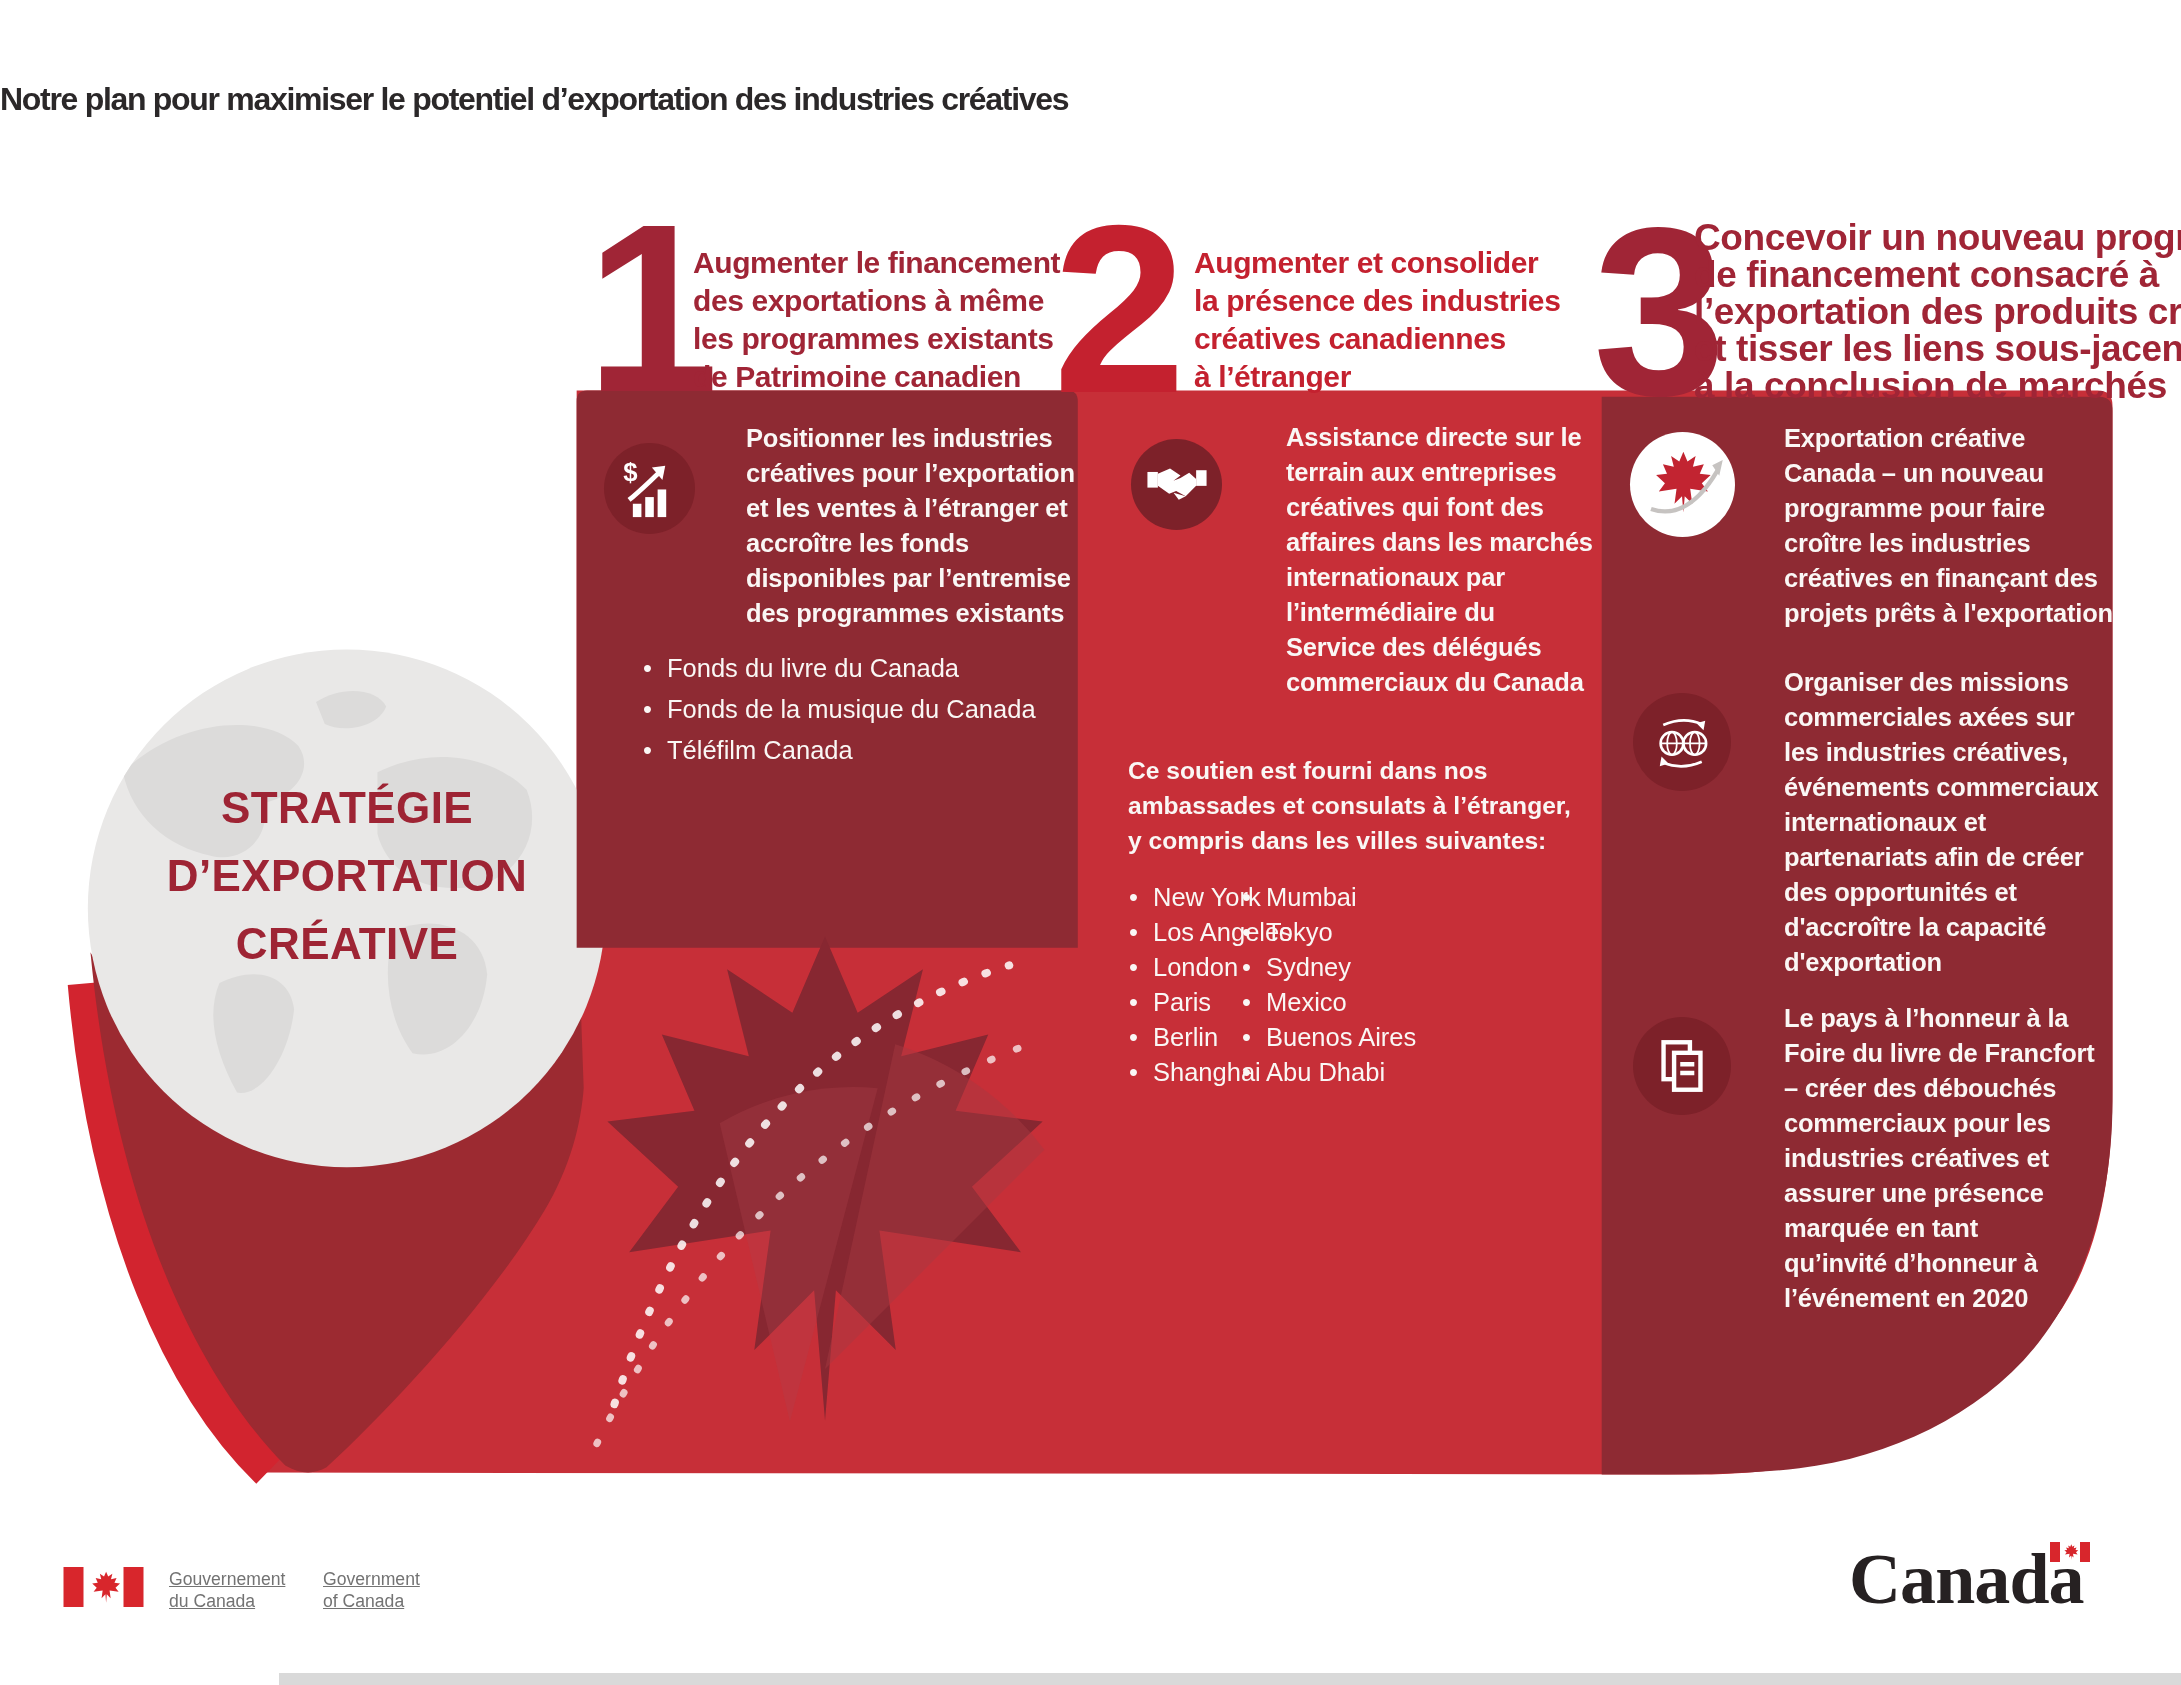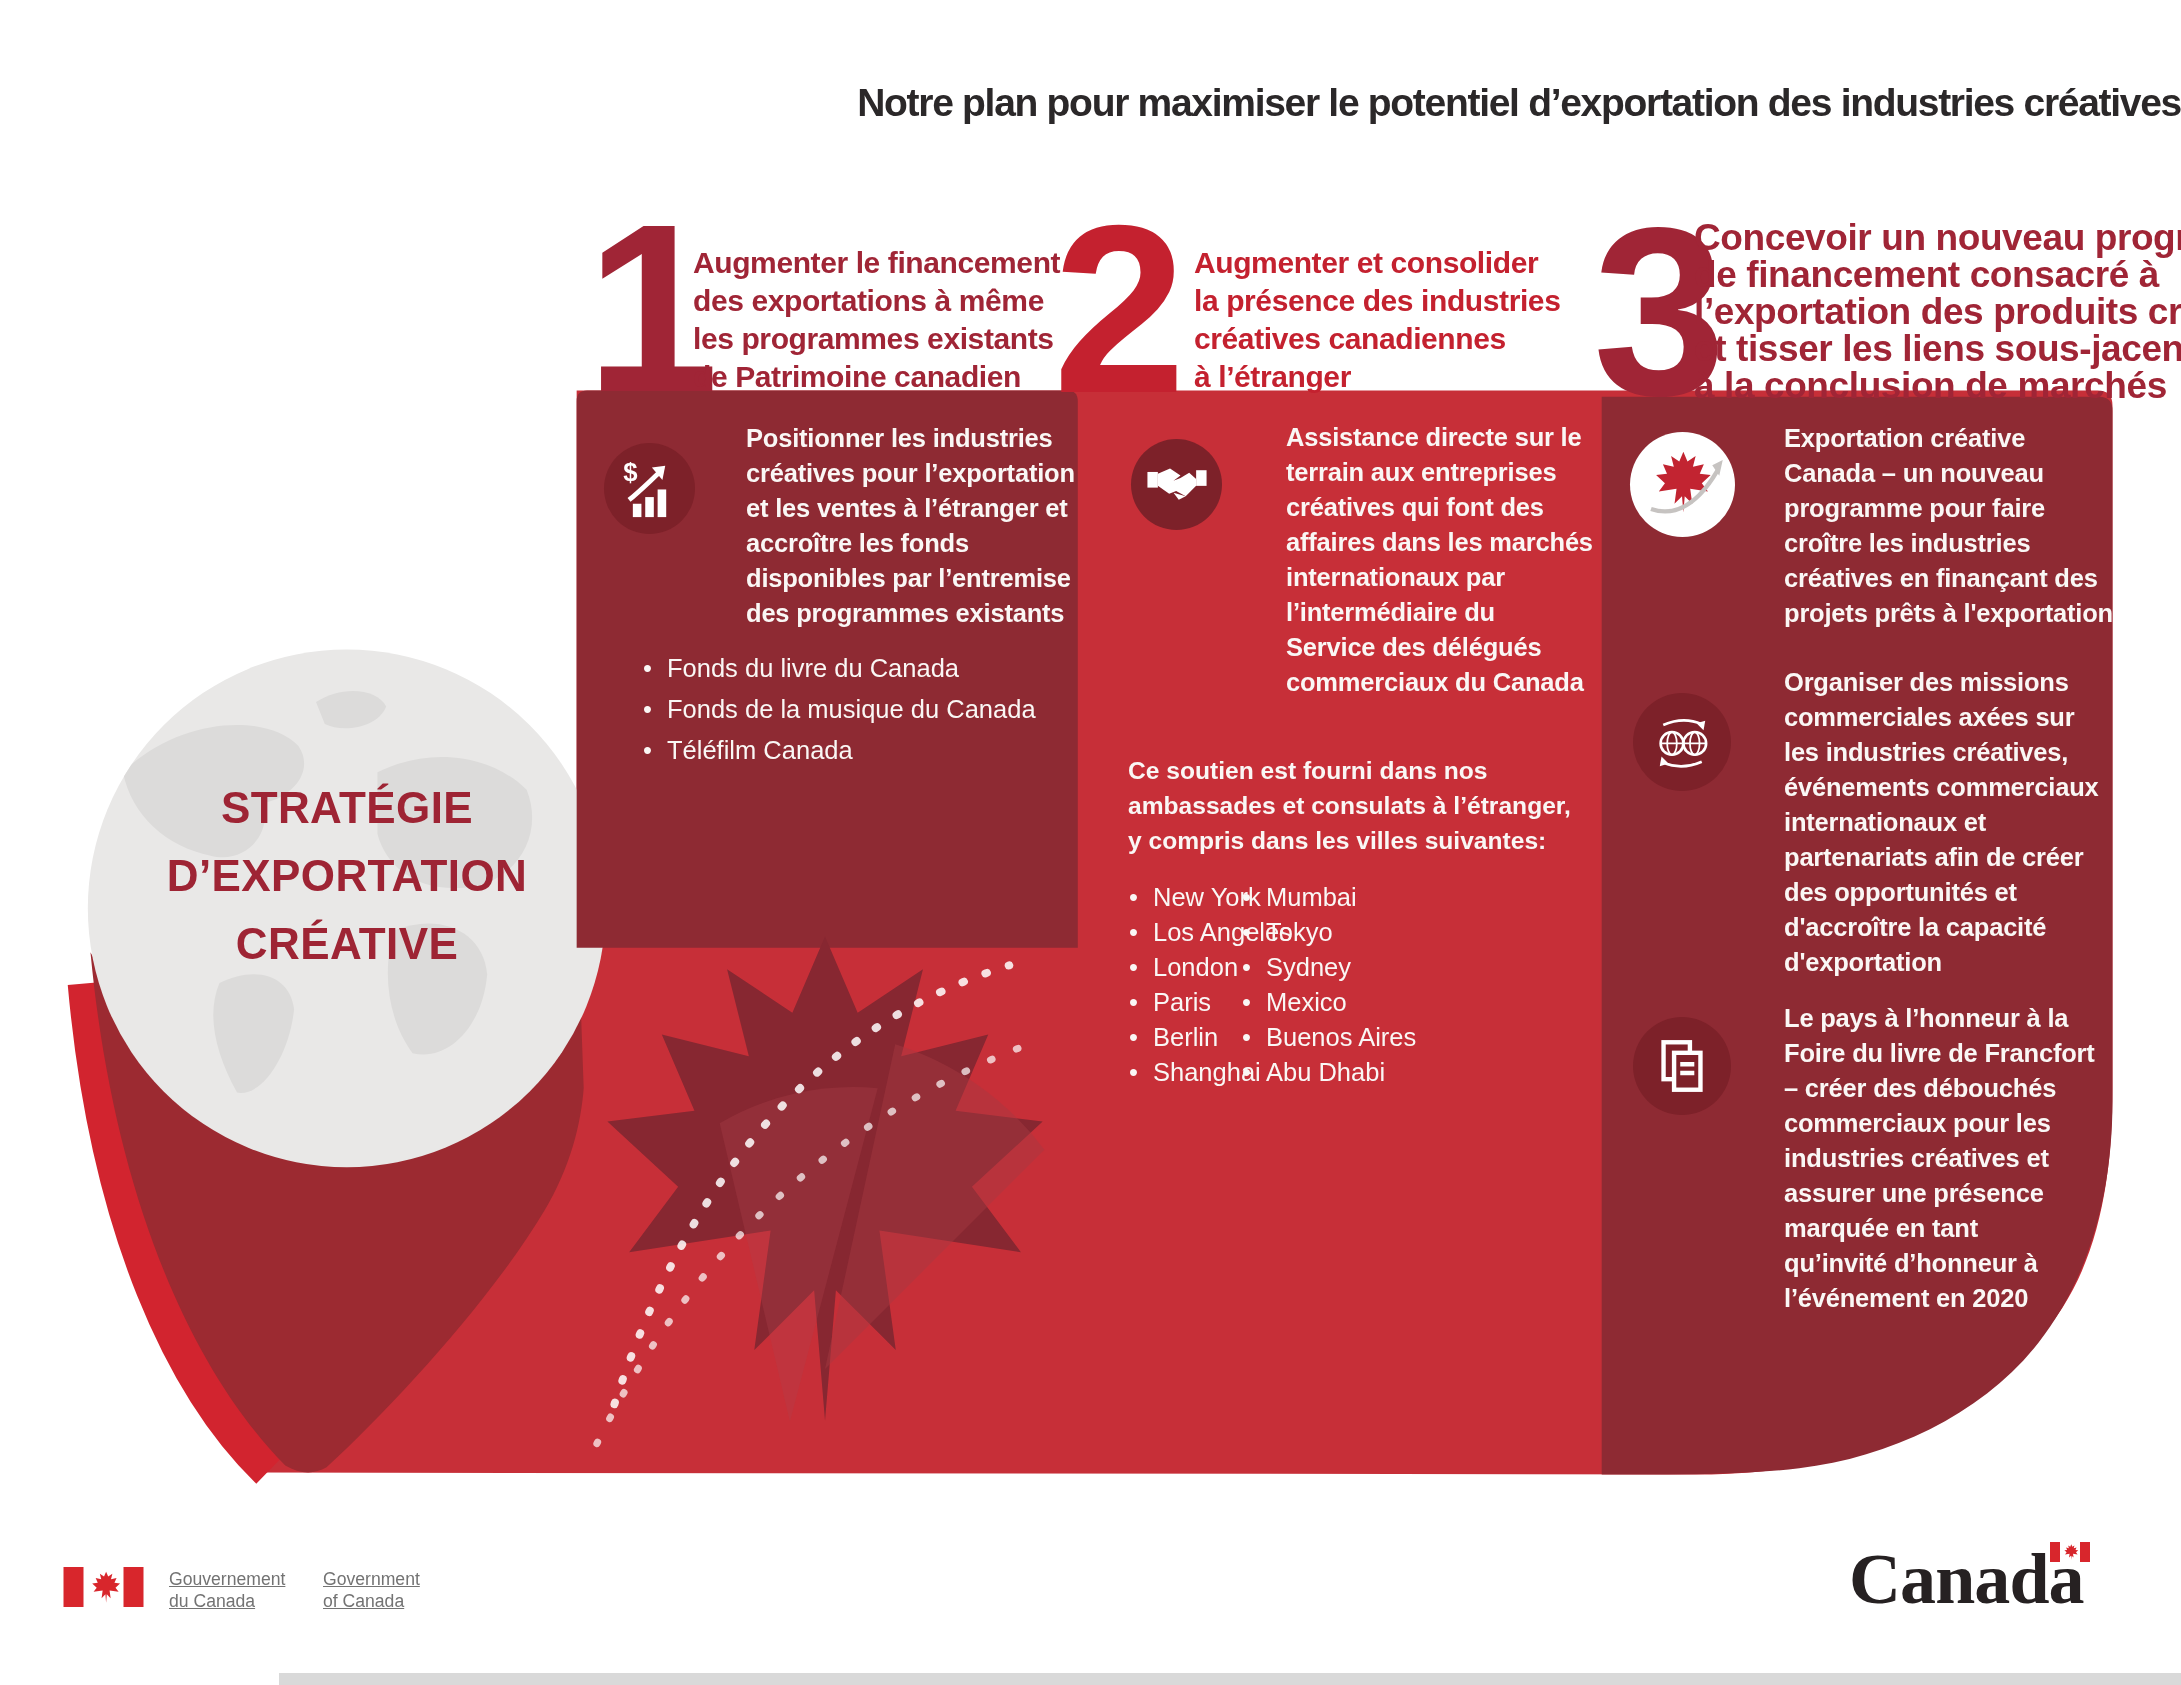--- a/index.html
+++ b/index.html
@@ -8,22 +8,22 @@
     --accent-dark-red:#a02536; --accent-bright-red:#c4212f;
     --circle-gray:#e9e8e7; --map-gray:#dcdbda; --circle-text-red:#9e2434;
     --title-black:#2b2829; --flag-red:#d8262c; --white-text:#faf7f5;
     --footer-gray-bar:#d9d9d9;
   }
   *{margin:0;padding:0;box-sizing:border-box;}
   html,body{width:2181px;height:1685px;background:#ffffff;overflow:hidden;}
   body{position:relative;font-family:"Liberation Sans",sans-serif;}
   .abs{position:absolute;}
   .preline{white-space:pre-line;}
-  .title{left:0;right:0;top:81px;text-align:right;font-size:39px;font-weight:bold;
-         letter-spacing:-1.3px;color:var(--title-black);margin-left:8px;}
+  .title{left:0;right:0;top:81px;text-align:left;font-size:32px;font-weight:bold;
+         letter-spacing:-1.3px;color:var(--title-black);}
   .numeral{font-weight:bold;font-size:239px;line-height:0.76;letter-spacing:-7px;}
   .num-1{left:586px;top:218px;color:var(--accent-dark-red);}
   .num-2{left:1053px;top:219px;color:var(--accent-bright-red);}
   .num-3{left:1593px;top:221px;color:var(--accent-dark-red);}
   .step-heading{font-weight:bold;font-size:30px;line-height:38px;letter-spacing:-0.4px;white-space:pre;}
   .h-1{left:693px;top:244px;color:var(--accent-dark-red);}
   .h-2{left:1194px;top:244px;color:var(--accent-bright-red);}
   .h-3{left:1694px;top:219px;color:var(--accent-dark-red);font-size:37px;line-height:37px;}
   .body-block{font-weight:bold;font-size:25.5px;line-height:35px;color:var(--white-text);
               letter-spacing:-0.2px;white-space:pre;margin-left:44px;}

